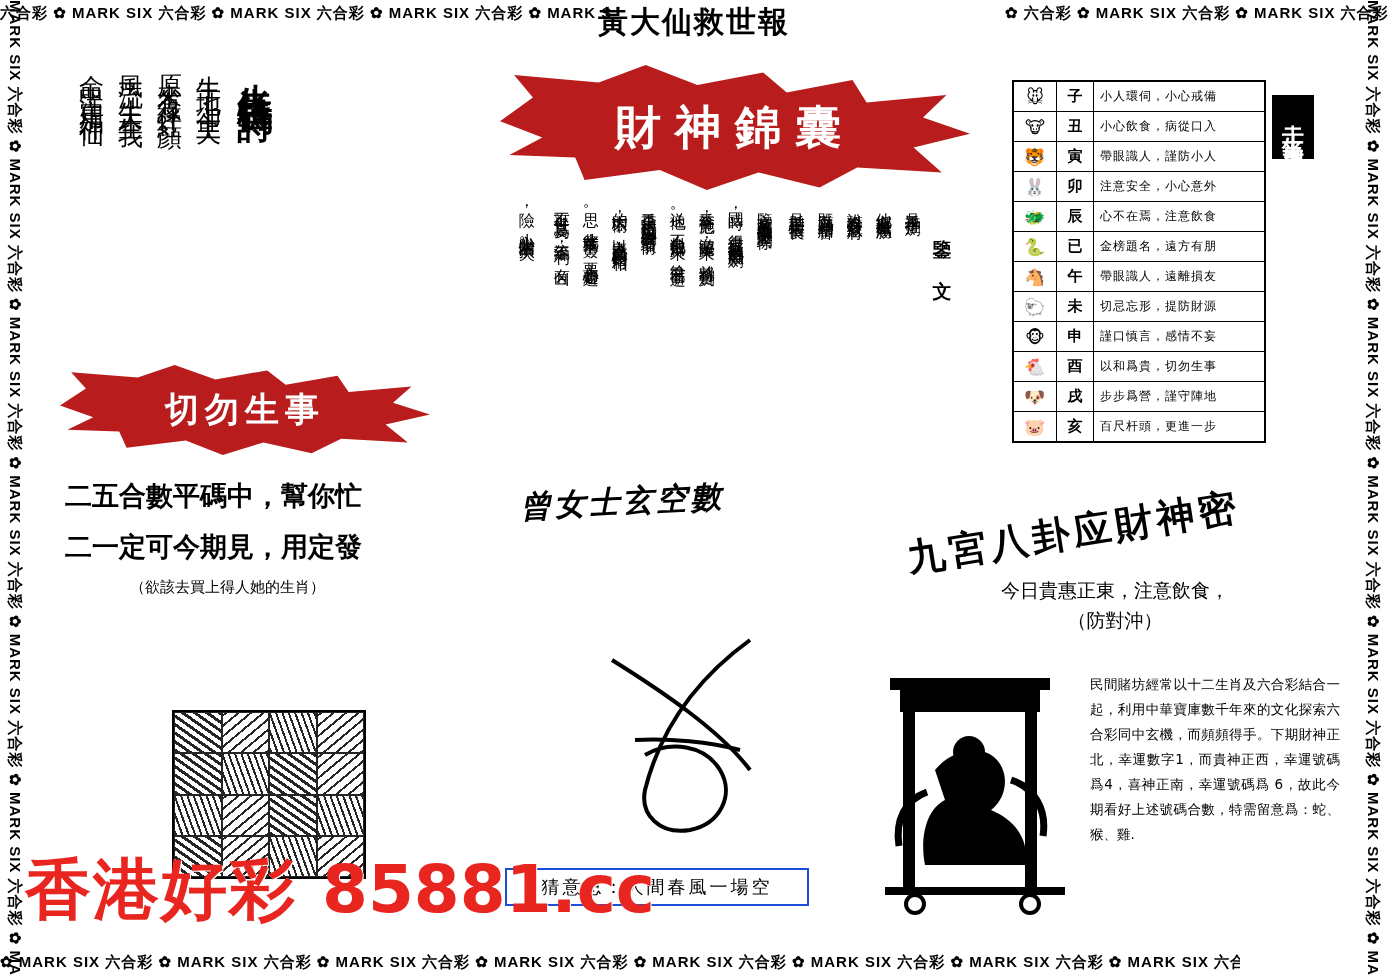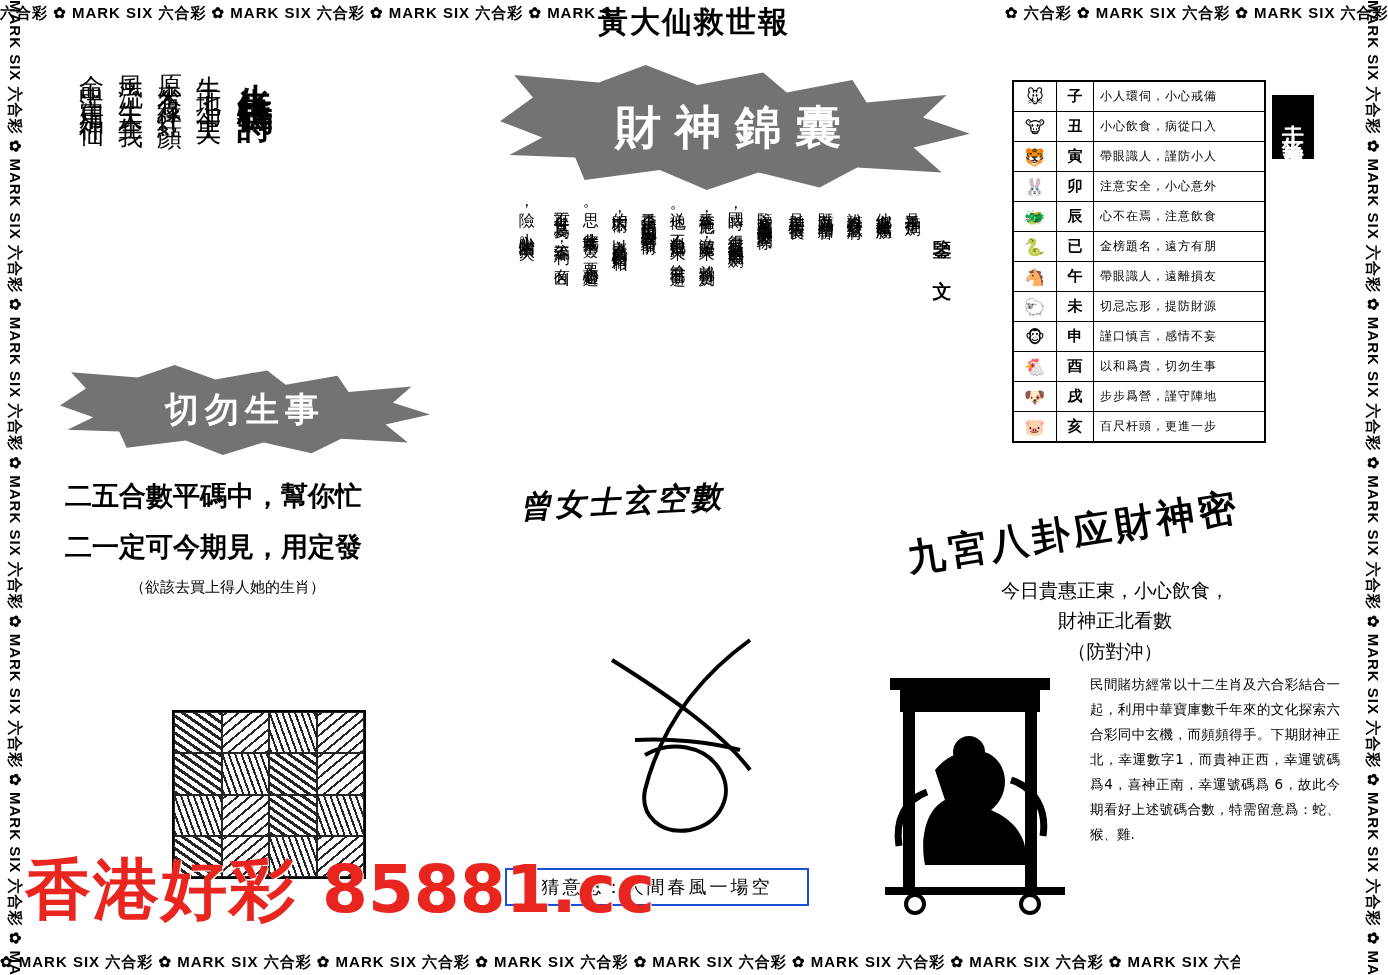--- a/index.html
+++ b/index.html
@@ -63,21 +63,21 @@
     writing-mode:vertical-rl;text-orientation:upright;
     letter-spacing:8px;
     font-family:"DejaVu Sans",sans-serif;
   }
 
   
   .burst{
     position:absolute;
     display:flex;align-items:center;justify-content:center;
     color:#fff;
-    background:#737373;
+    background:#b91c1c;
     font-weight:bold;
     font-family:"DejaVu Sans",sans-serif;
     text-align:center;
   }
   .burst.star{
     clip-path:polygon(0% 45%,7% 26%,3% 8%,21% 14%,31% 0%,42% 16%,56% 6%,61% 22%,75% 12%,78% 30%,95% 24%,90% 42%,100% 55%,88% 66%,94% 86%,76% 82%,68% 98%,55% 86%,44% 100%,34% 84%,18% 92%,16% 74%,2% 72%,9% 58%);
   }
   #money-burst{
     left:60px;top:365px;width:370px;height:90px;font-size:34px;letter-spacing:6px;
   }
@@ -363,22 +363,21 @@
     </div>
     <div class="zrow">
       <div class="zicon">🐷</div>
       <div class="zname">亥</div>
       <div class="ztext">百尺杆頭，更進一步</div>
     </div>
   </div>
 
   <div class="bagua-title">九宮八卦应財神密</div>
   <div class="bagua-lines">
-    <div>今日貴惠正東，小心飲食，</div>
-    <div>財神正北看數</div>
+    <div>今日貴惠正東，注意飲食，</div>
     <div>（防對沖）</div>
   </div>
   <div class="bagua-para">民間賭坊經常以十二生肖及六合彩結合一起，利用中華寶庫數千年來的文化探索六合彩同中玄機，而頻頻得手。下期財神正北，幸運數字1，而貴神正西，幸運號碼爲4，喜神正南，幸運號碼爲 6，故此今期看好上述號碼合數，特需留意爲：蛇、猴、雞.</div>
 
   <svg class="warrior" viewBox="0 0 230 260">
     <rect x="25" y="18" width="160" height="12" fill="#000"></rect>
     <rect x="35" y="30" width="140" height="22" fill="#000"></rect>
     <rect x="38" y="52" width="12" height="175" fill="#000"></rect>
     <rect x="160" y="52" width="12" height="175" fill="#000"></rect>
     <rect x="20" y="227" width="180" height="8" fill="#000"></rect>

